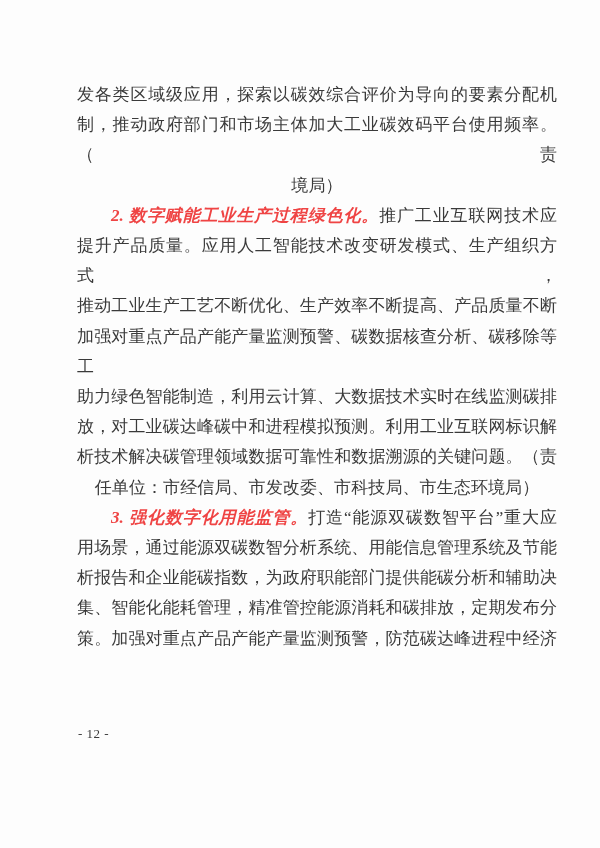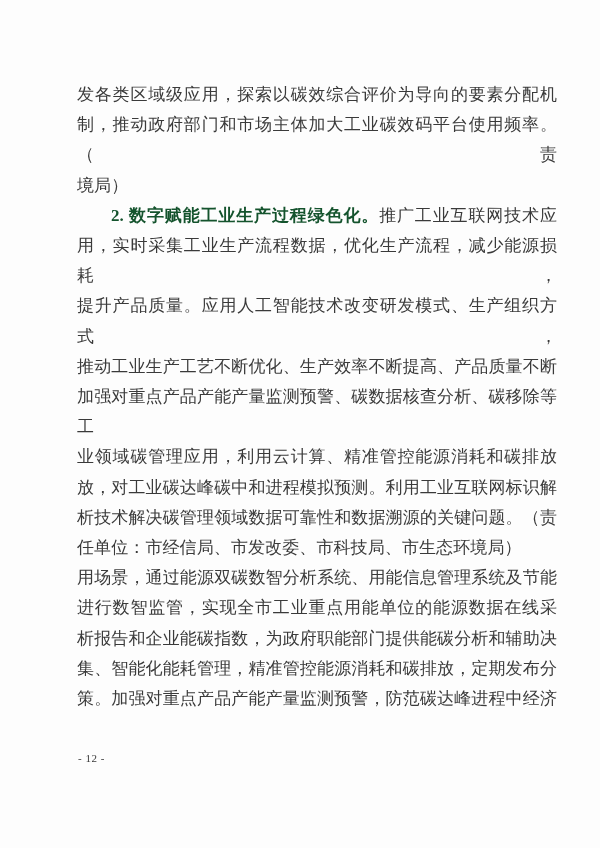--- a/index.html
+++ b/index.html
@@ -20,60 +20,60 @@
   }
   .content{
     position:absolute;
     left:77px;top:80px;
     width:480px;
     color:var(--text-color);
     font-size:17px;
     line-height:30.2px;
   }
   .line{
-    text-align:left;
+    text-align:center;
     letter-spacing:0.1px;
   }
   .line.just{
     text-align:justify;
     text-align-last:justify;
   }
   .line.ind{
     text-indent:34px;
   }
   .bold{
     font-weight:700;
-    color:#14532d;
+    color:#ef4444;
+    font-style:italic;
   }
   .footer{
     position:absolute;
-    left:78px;top:748px;
-    font-size:11px;
+    left:78px;top:724px;
+    font-size:13px;
     line-height:20px;
     color:var(--text-color);
     letter-spacing:0.5px;
   }
 </style>
 </head>
 <body>
 
 <div class="page">
   <div class="content" id="content">
       <div class="line just"><span>发各类区域级应用，探索以碳效综合评价为导向的要素分配机</span></div>
       <div class="line just"><span>制，推动政府部门和市场主体加大工业碳效码平台使用频率。（责</span></div>
       <div class="line"><span>境局）</span></div>
       <div class="line just ind"><span class="bold">2. 数字赋能工业生产过程绿色化。</span><span>推广工业互联网技术应</span></div>
-      <div class="line just"><span>用，实时采集工业生产流程数据，优化生产流程，减少能源损耗，</span></div>
       <div class="line just"><span>提升产品质量。应用人工智能技术改变研发模式、生产组织方式，</span></div>
       <div class="line just"><span>推动工业生产工艺不断优化、生产效率不断提高、产品质量不断</span></div>
       <div class="line just"><span>加强对重点产品产能产量监测预警、碳数据核查分析、碳移除等工</span></div>
-      <div class="line just"><span>业领域碳管理应用，利用云计算、精准管控能源消耗和碳排放</span></div>
+      <div class="line just"><span>助力绿色智能制造，利用云计算、大数据技术实时在线监测碳排</span></div>
       <div class="line just"><span>放，对工业碳达峰碳中和进程模拟预测。利用工业互联网标识解</span></div>
       <div class="line just"><span>析技术解决碳管理领域数据可靠性和数据溯源的关键问题。（责</span></div>
       <div class="line"><span>任单位：市经信局、市发改委、市科技局、市生态环境局）</span></div>
+      <div class="line just ind"><span class="bold">3. 强化数字化用能监管。</span><span>打造“能源双碳数智平台”重大应</span></div>
       <div class="line just"><span>用场景，通过能源双碳数智分析系统、用能信息管理系统及节能</span></div>
-      <div class="line just"><span>进行数智监管，实现全市工业重点用能单位的能源数据在线采</span></div>
       <div class="line just"><span>析报告和企业能碳指数，为政府职能部门提供能碳分析和辅助决</span></div>
       <div class="line just"><span>集、智能化能耗管理，精准管控能源消耗和碳排放，定期发布分</span></div>
       <div class="line just"><span>策。加强对重点产品产能产量监测预警，防范碳达峰进程中经济</span></div>
     </div>
   <div class="footer">- 12 -</div>
 </div>
 
 </body></html>

